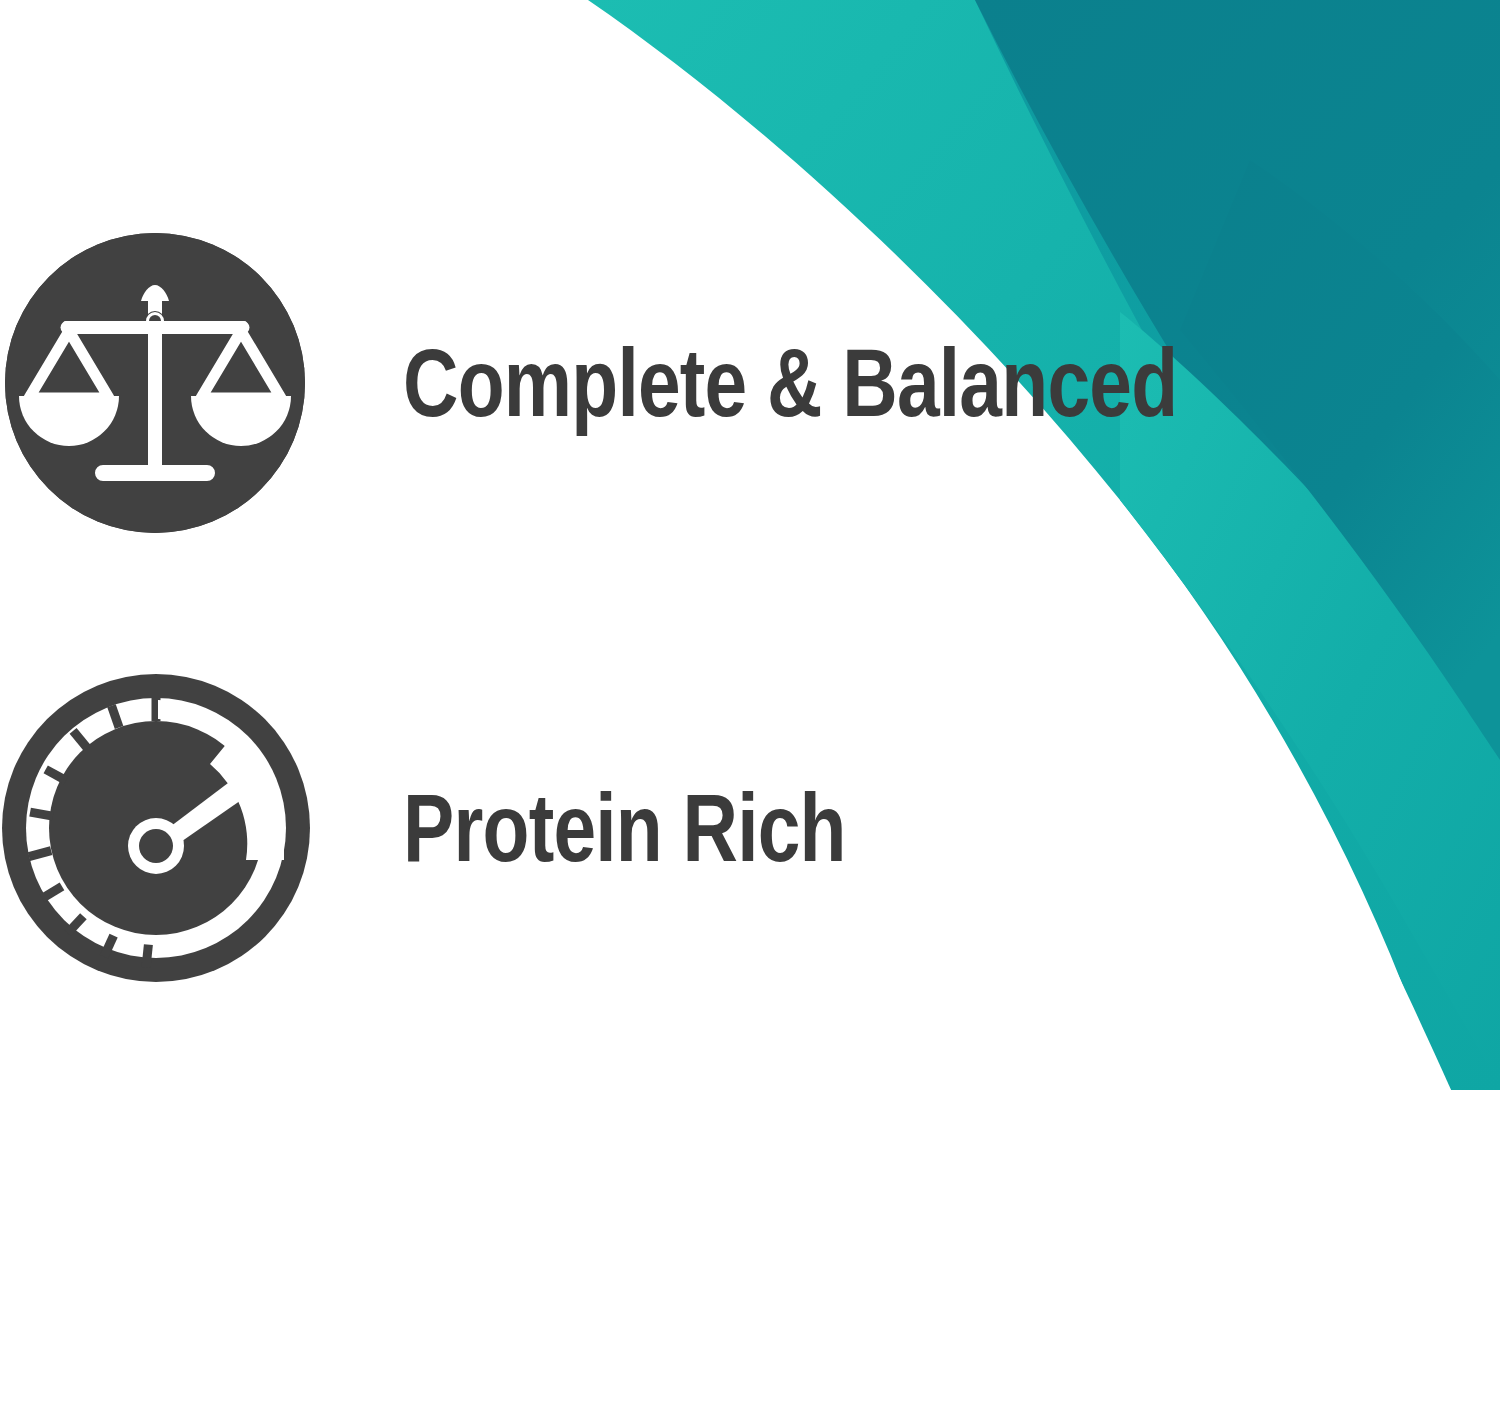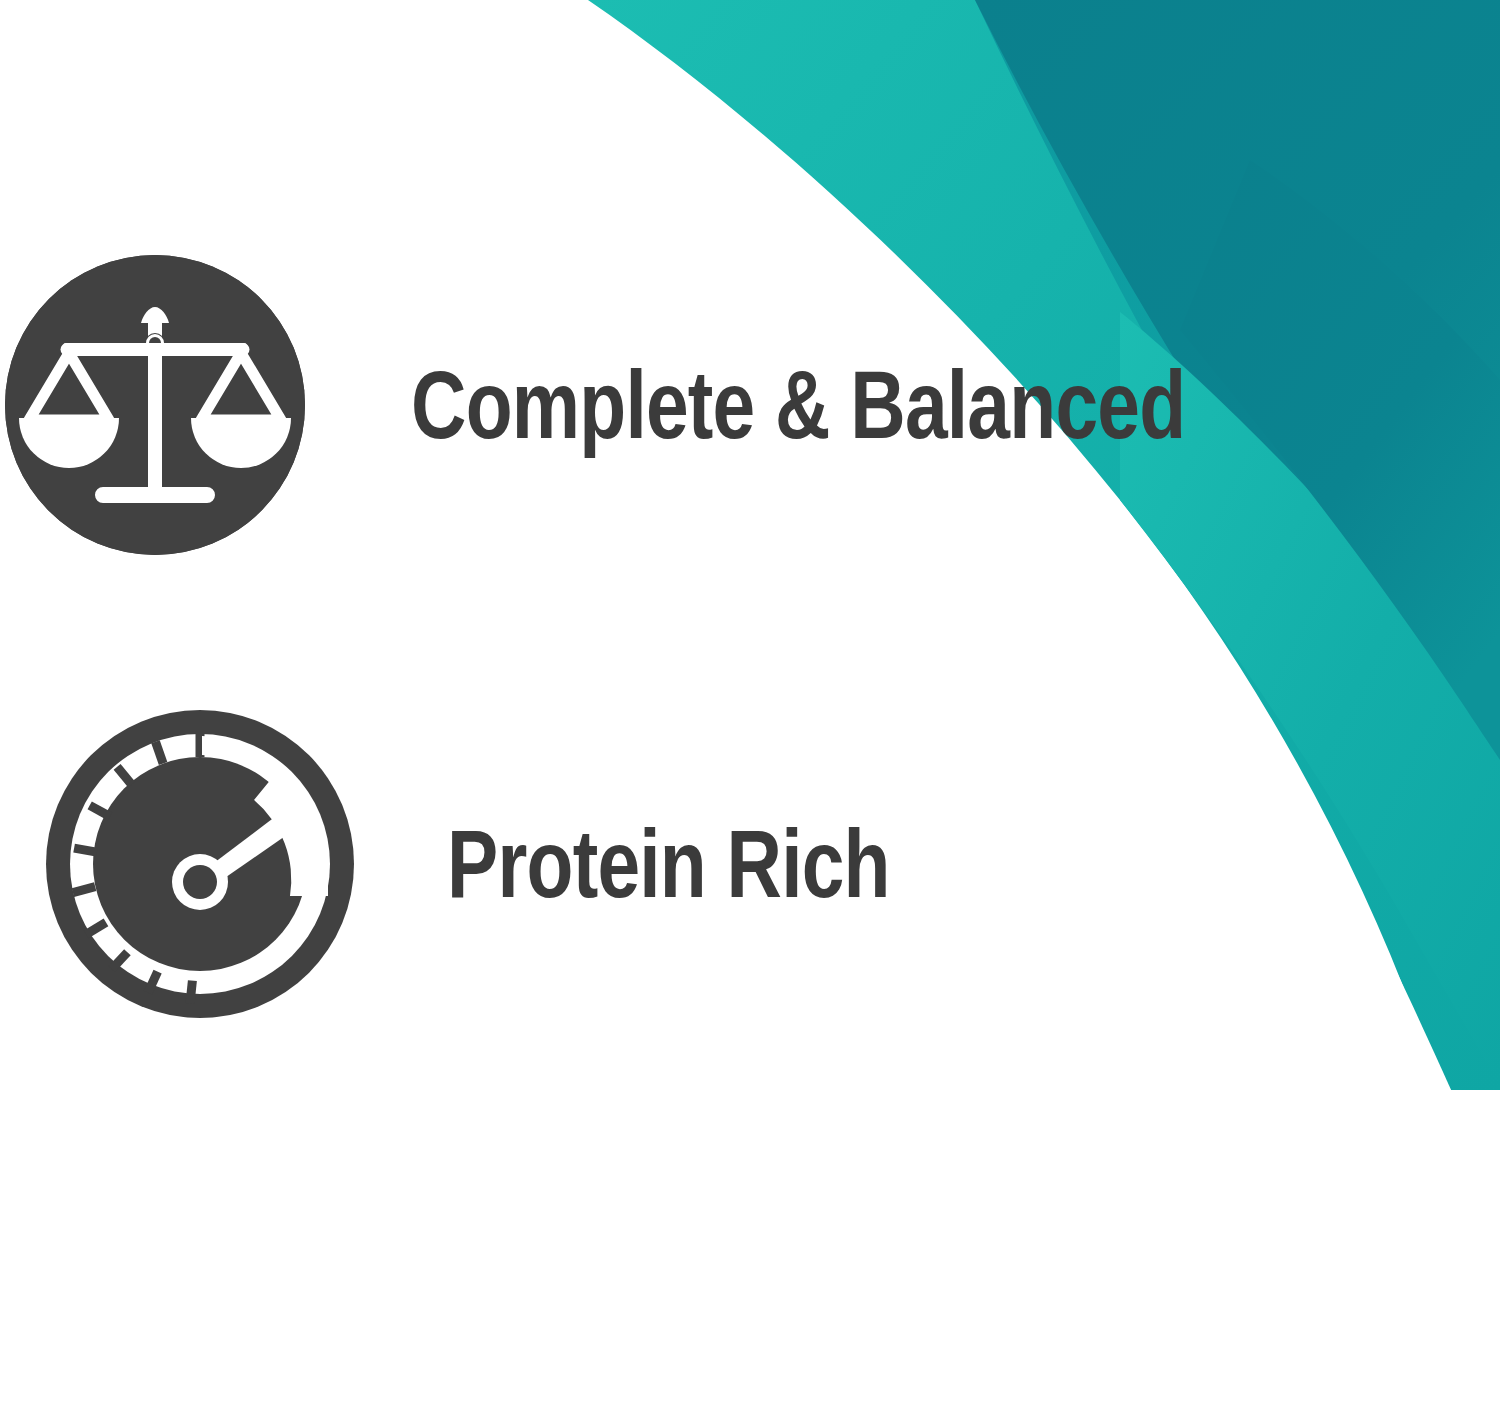--- a/index.html
+++ b/index.html
@@ -29,22 +29,22 @@
   }
 
   
   .feature-row {
     position: absolute;
     left: 0;
     display: flex;
     align-items: center;
     width: 1200px;
   }
-  #feature-row-0 { top: 255px; height: 300px; gap: 8px; }
-  #feature-row-1 { top: 708px; height: 312px; margin-left: 44px; }
+  #feature-row-0 { top: 233px; height: 300px; }
+  #feature-row-1 { top: 672px; height: 312px; }
   #feature-row-2 { top: 1100px; height: 302px; }
 
   .icon-badge {
     position: relative;
     flex: 0 0 auto;
     border-radius: 50%;
     display: block;
   }
   .icon-badge.badge-scale  { width: 300px; height: 300px; margin-left: 5px; background: #414141; }
   .icon-badge.badge-gauge  { width: 312px; height: 312px; margin-left: 0px;  background: transparent; }

